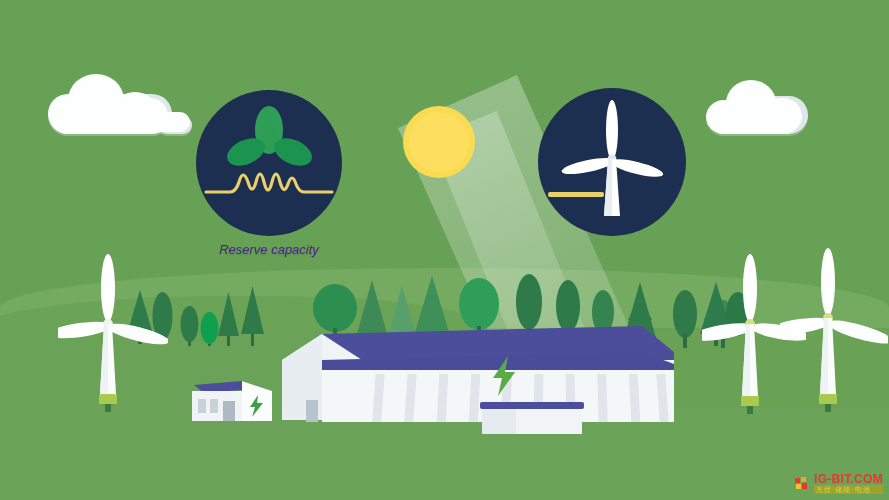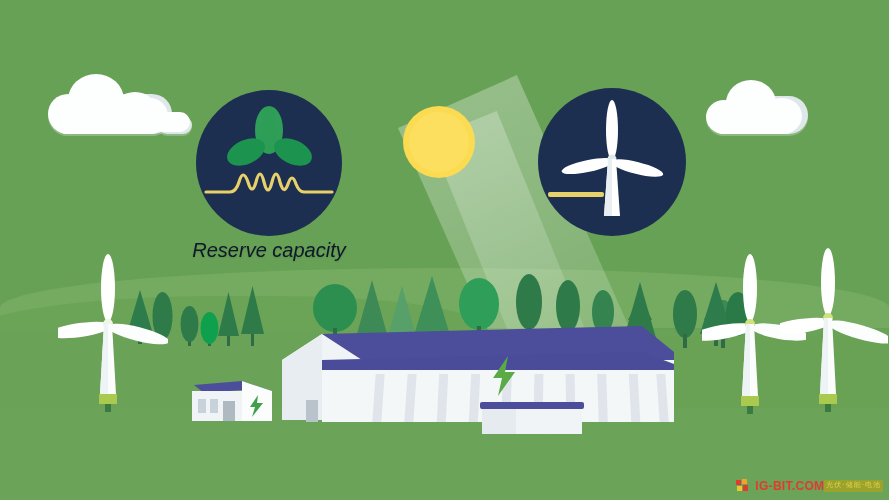--- a/index.html
+++ b/index.html
@@ -38,39 +38,39 @@
   .cloud{filter:drop-shadow(0 2px 0 rgba(255,255,255,.25));}
   .cloud .pc{position:absolute;background:#fdfefe;border-radius:50%;}
   .cloud .base{position:absolute;background:#fdfefe;border-radius:22px;}
   .cloud .shade{position:absolute;background:#dfe7ea;border-radius:50%;}
 
   
   .circle{
     border-radius:50%;background:#1c2f50;
   }
   .label{
-    position:absolute;color:#0f172a;font-style:italic;
-    font-size:20px;line-height:24px;text-align:center;font-weight:400;
+    position:absolute;color:#4c1d95;font-style:italic;
+    font-size:13px;line-height:24px;text-align:center;font-weight:400;
     text-shadow:0 1px 2px rgba(0,0,0,.12);
     white-space:pre-line;
   }
 
   
   .bld-roof{position:absolute;background:#4c4e9c;}
   .bld-wall{position:absolute;background:#f1f4f6;}
   .col{position:absolute;background:#dfe5ea;}
   .bolt{position:absolute;}
 
   
   .turbine{position:absolute;}
 
   
   .wm{position:absolute;right:6px;bottom:6px;display:flex;align-items:center;gap:4px;}
   .wm-logo{width:16px;height:16px;position:relative;}
-  .wm-txt{display:flex;flex-direction:row;line-height:1;}
+  .wm-txt{display:flex;flex-direction:column;line-height:1;}
   .wm-top{font-size:12px;font-weight:700;color:#e23b2e;letter-spacing:.3px;}
   .wm-bot{font-size:7px;color:#e4cf4a;background:#9aa32c;padding:1px 2px;letter-spacing:1px;}
 </style>
 </head>
 <body>
 
 <div id="scene">
 
   <div class="layer sky"></div>
   <div class="layer hill-far"></div>

